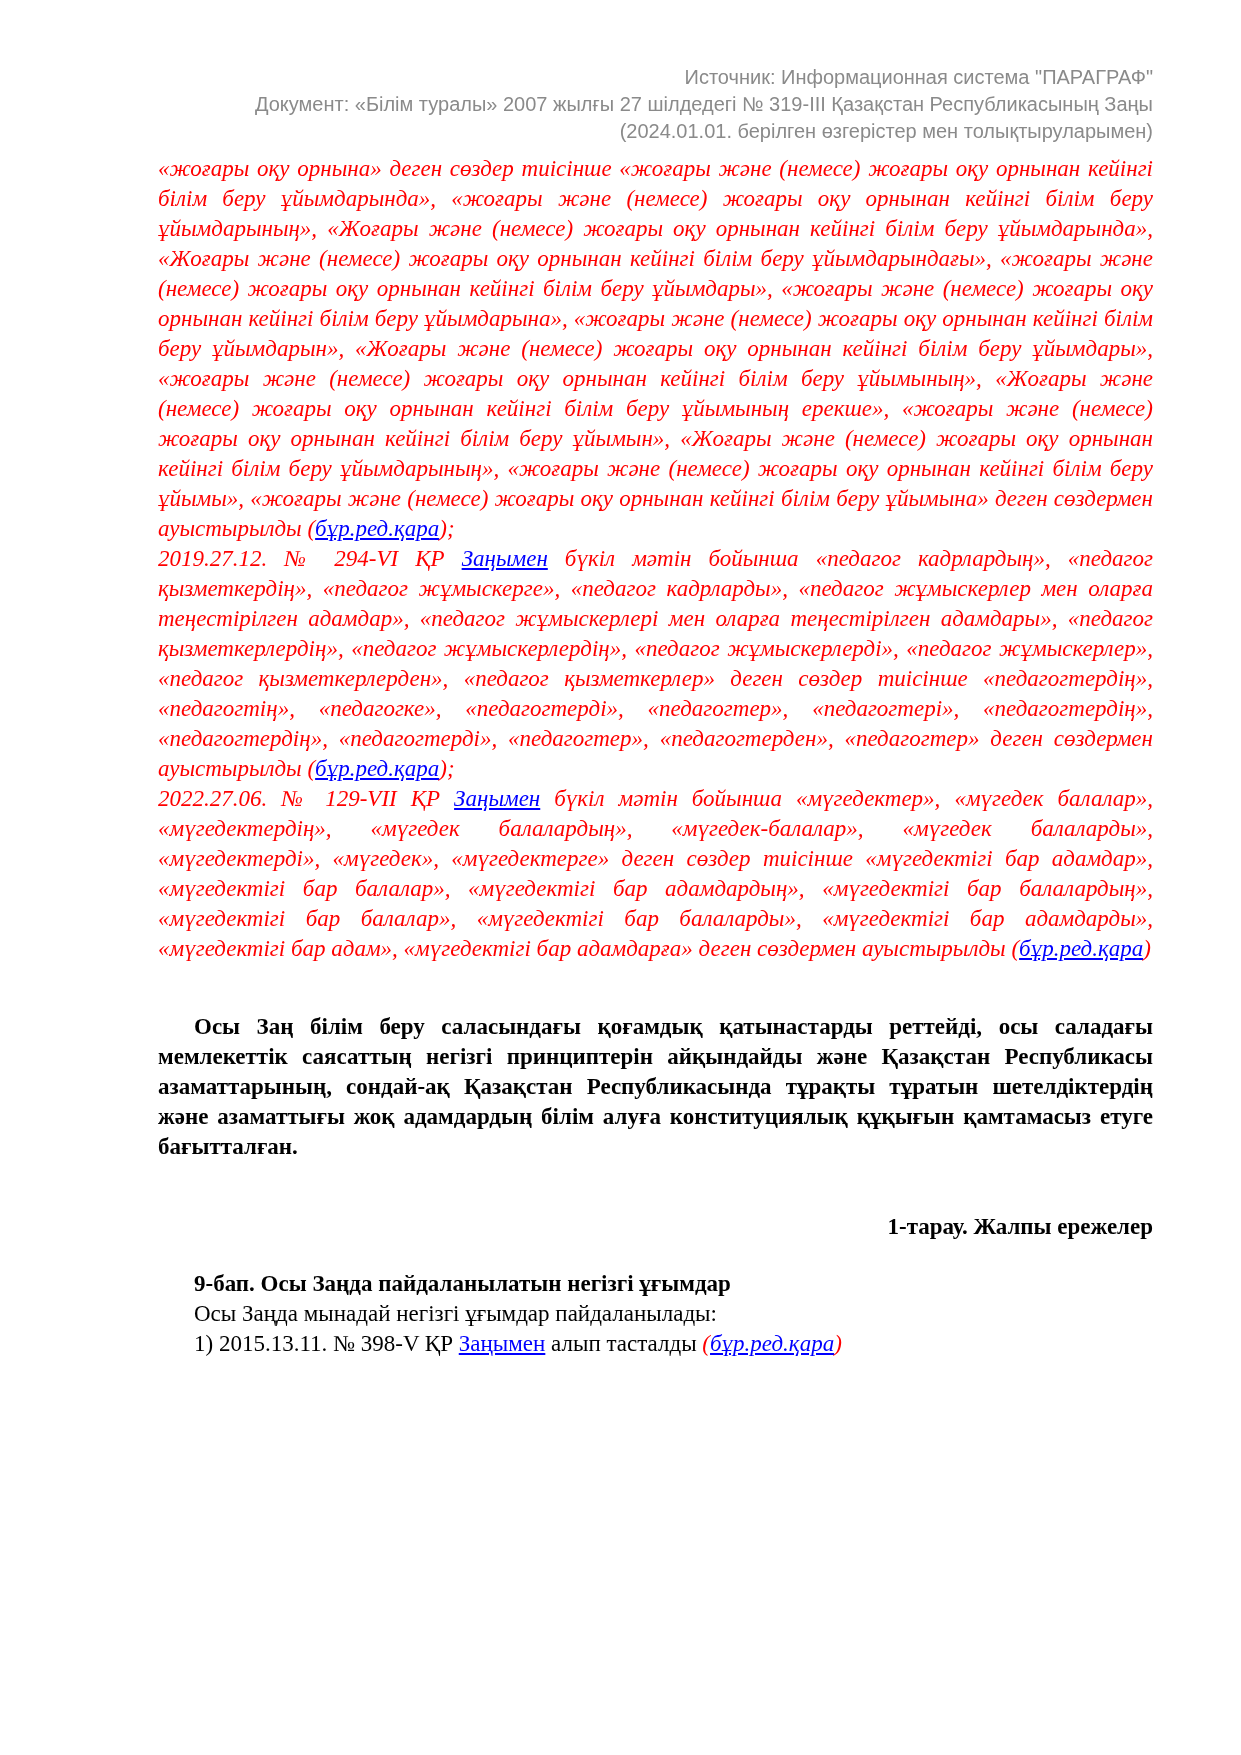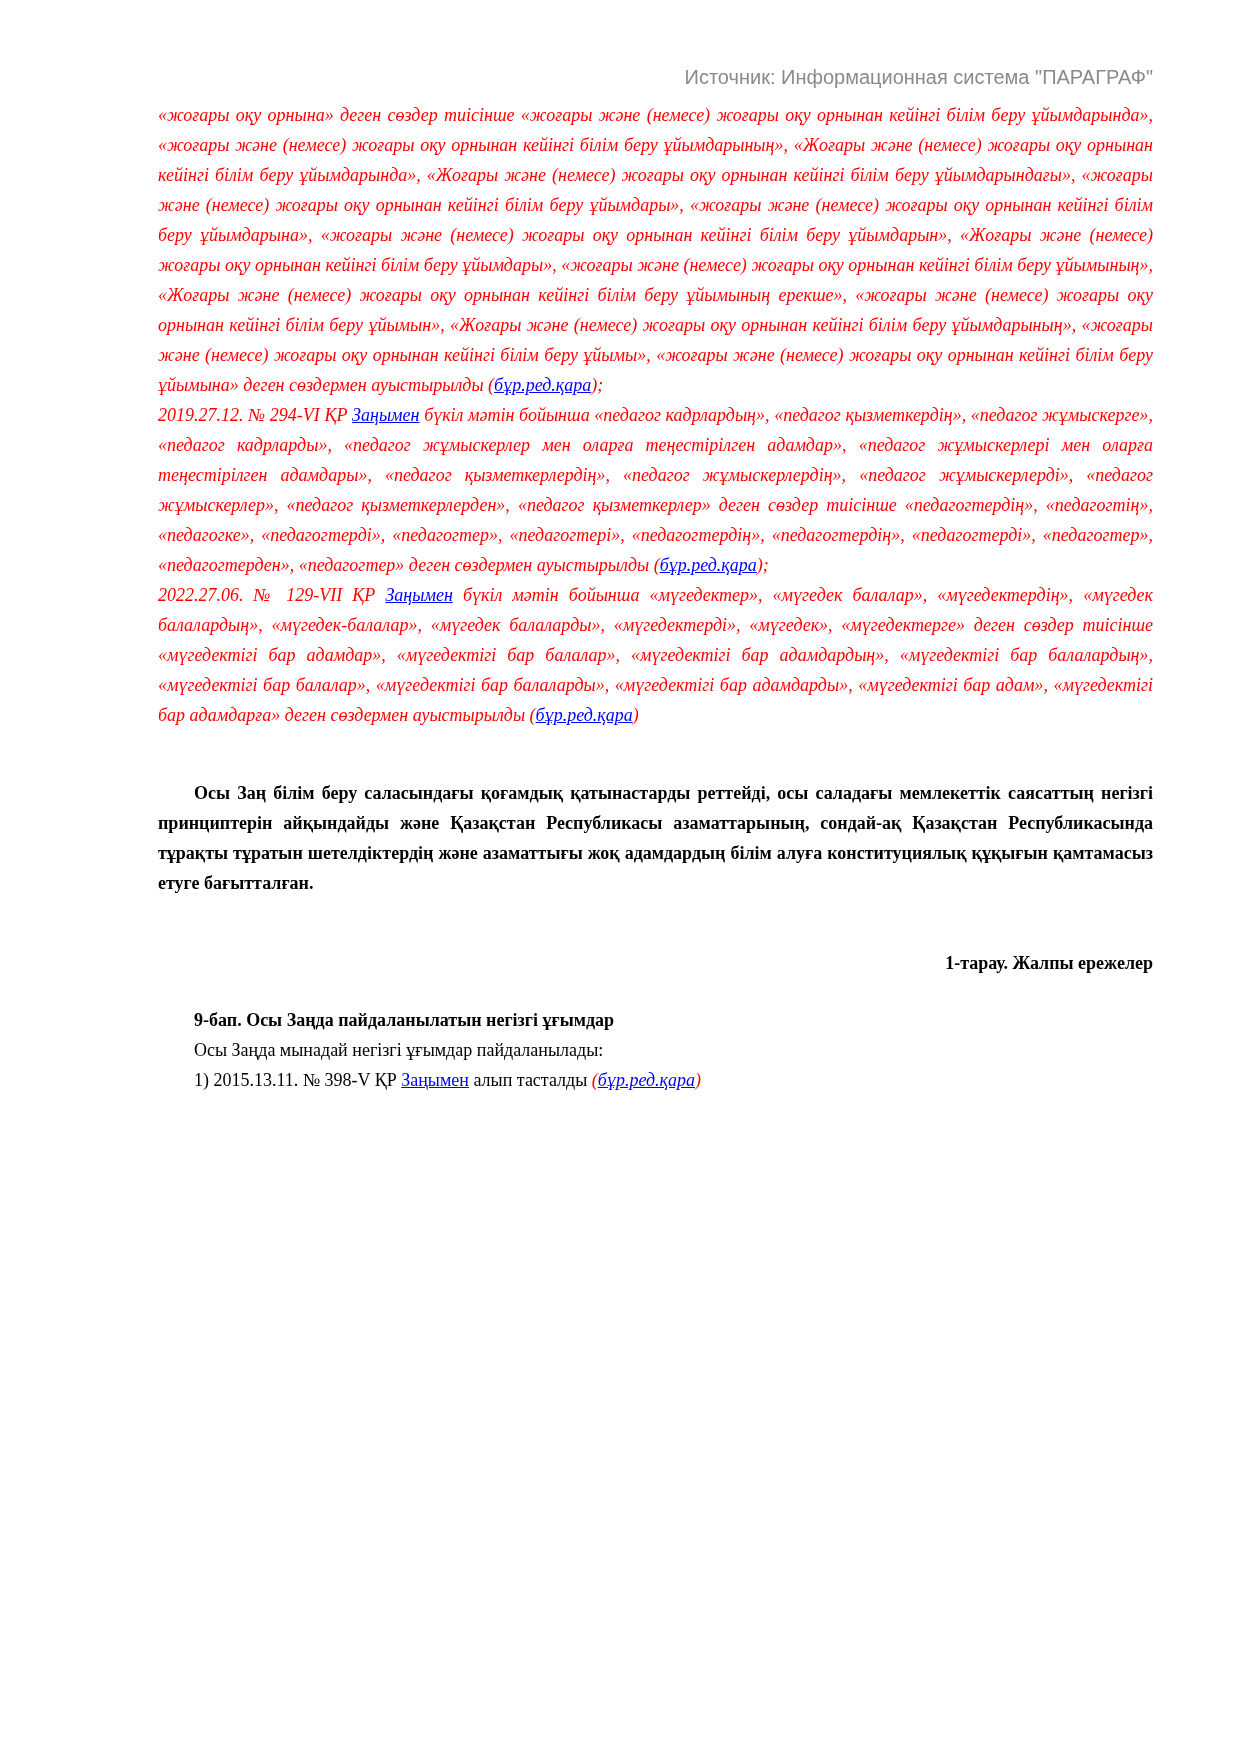--- a/index.html
+++ b/index.html
@@ -24,21 +24,21 @@
     font-family:"Liberation Sans",sans-serif;
     font-size:20px;
     line-height:27px;
     color:var(--hdr-gray);
     text-align:right;
   }
   .hdr-line{white-space:normal;}
   .doc-body{
     margin-top:9px;
     font-family:"Liberation Serif","DejaVu Serif",serif;
-    font-size:18px;
+    font-size:23px;
     line-height:30px;
     color:var(--ink);
   }
   .para{
     margin:0;
     text-align:justify;
   }
   .para.red{
     color:var(--red);
     font-style:italic;
@@ -59,20 +59,22 @@
     font-style:italic;
   }
   .seg-italic{font-style:italic;}
 </style>
 </head>
 <body>
 
 <div class="page">
   <header class="doc-header">
     <div class="hdr-line">Источник: Информационная система "ПАРАГРАФ"</div>
+    <div class="hdr-line">Документ: «Білім туралы» 2007 жылғы 27 шілдедегі № 319-III Қазақстан Республикасының Заңы</div>
+    <div class="hdr-line">(2024.01.01. берілген өзгерістер мен толықтыруларымен)</div>
   </header>
   <main class="doc-body" id="doc-body">
       <p class="para red"><span>«жоғары оқу орнына» деген сөздер тиісінше «жоғары және (немесе) жоғары оқу орнынан кейінгі білім беру ұйымдарында», «жоғары және (немесе) жоғары оқу орнынан кейінгі білім беру ұйымдарының», «Жоғары және (немесе) жоғары оқу орнынан кейінгі білім беру ұйымдарында», «Жоғары және (немесе) жоғары оқу орнынан кейінгі білім беру ұйымдарындағы», «жоғары және (немесе) жоғары оқу орнынан кейінгі білім беру ұйымдары», «жоғары және (немесе) жоғары оқу орнынан кейінгі білім беру ұйымдарына», «жоғары және (немесе) жоғары оқу орнынан кейінгі білім беру ұйымдарын», «Жоғары және (немесе) жоғары оқу орнынан кейінгі білім беру ұйымдары», «жоғары және (немесе) жоғары оқу орнынан кейінгі білім беру ұйымының», «Жоғары және (немесе) жоғары оқу орнынан кейінгі білім беру ұйымының ерекше», «жоғары және (немесе) жоғары оқу орнынан кейінгі білім беру ұйымын», «Жоғары және (немесе) жоғары оқу орнынан кейінгі білім беру ұйымдарының», «жоғары және (немесе) жоғары оқу орнынан кейінгі білім беру ұйымы», «жоғары және (немесе) жоғары оқу орнынан кейінгі білім беру ұйымына» деген сөздермен ауыстырылды (</span><a class="seg-link" href="#">бұр.ред.қара</a><span>);</span></p>
       <p class="para red"><span>2019.27.12. № 294-VI ҚР </span><a class="seg-link" href="#">Заңымен</a><span> бүкіл мәтін бойынша «педагог кадрлардың», «педагог қызметкердің», «педагог жұмыскерге», «педагог кадрларды», «педагог жұмыскерлер мен оларға теңестірілген адамдар», «педагог жұмыскерлері мен оларға теңестірілген адамдары», «педагог қызметкерлердің», «педагог жұмыскерлердің», «педагог жұмыскерлерді», «педагог жұмыскерлер», «педагог қызметкерлерден», «педагог қызметкерлер» деген сөздер тиісінше «педагогтердің», «педагогтің», «педагогке», «педагогтерді», «педагогтер», «педагогтері», «педагогтердің», «педагогтердің», «педагогтерді», «педагогтер», «педагогтерден», «педагогтер» деген сөздермен ауыстырылды (</span><a class="seg-link" href="#">бұр.ред.қара</a><span>);</span></p>
       <p class="para red"><span>2022.27.06. № 129-VII ҚР </span><a class="seg-link" href="#">Заңымен</a><span> бүкіл мәтін бойынша «мүгедектер», «мүгедек балалар», «мүгедектердің», «мүгедек балалардың», «мүгедек-балалар», «мүгедек балаларды», «мүгедектерді», «мүгедек», «мүгедектерге» деген сөздер тиісінше «мүгедектігі бар адамдар», «мүгедектігі бар балалар», «мүгедектігі бар адамдардың», «мүгедектігі бар балалардың», «мүгедектігі бар балалар», «мүгедектігі бар балаларды», «мүгедектігі бар адамдарды», «мүгедектігі бар адам», «мүгедектігі бар адамдарға» деген сөздермен ауыстырылды (</span><a class="seg-link" href="#">бұр.ред.қара</a><span>)</span></p>
       <p class="para indent gap-xl"><span>Осы Заң білім беру саласындағы қоғамдық қатынастарды реттейді, осы саладағы мемлекеттік саясаттың негізгі принциптерін айқындайды және Қазақстан Республикасы азаматтарының, сондай-ақ Қазақстан Республикасында тұрақты тұратын шетелдіктердің және азаматтығы жоқ адамдардың білім алуға конституциялық құқығын қамтамасыз етуге бағытталған.</span></p>
       <p class="para center gap-lg"><span>1-тарау. Жалпы ережелер</span></p>
       <p class="para bold indent gap-md"><span>9-бап. Осы Заңда пайдаланылатын негізгі ұғымдар</span></p>
       <p class="para indent"><span>Осы Заңда мынадай негізгі ұғымдар пайдаланылады:</span></p>
       <p class="para indent"><span>1) 2015.13.11. № 398-V ҚР </span><a class="seg-link" href="#">Заңымен</a><span> алып тасталды </span><span class="seg-red-italic">(</span><a class="seg-link seg-italic" href="#">бұр.ред.қара</a><span class="seg-red-italic">)</span></p>

